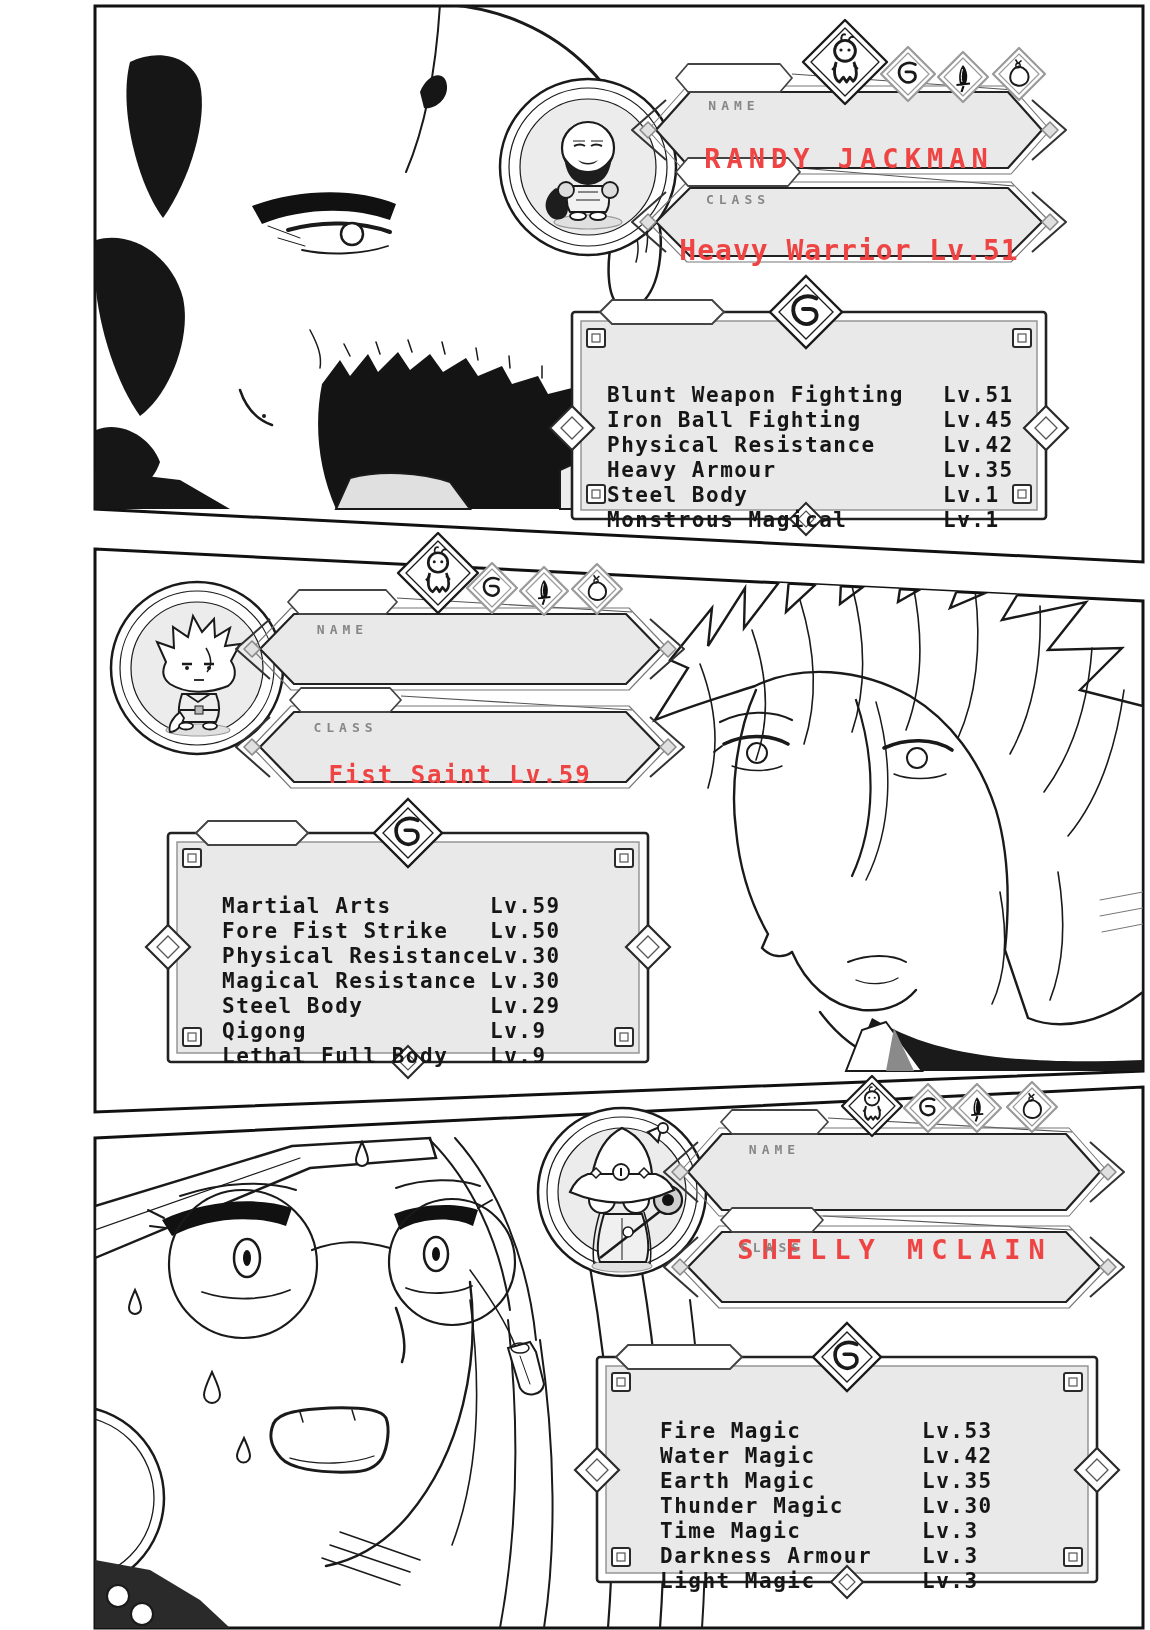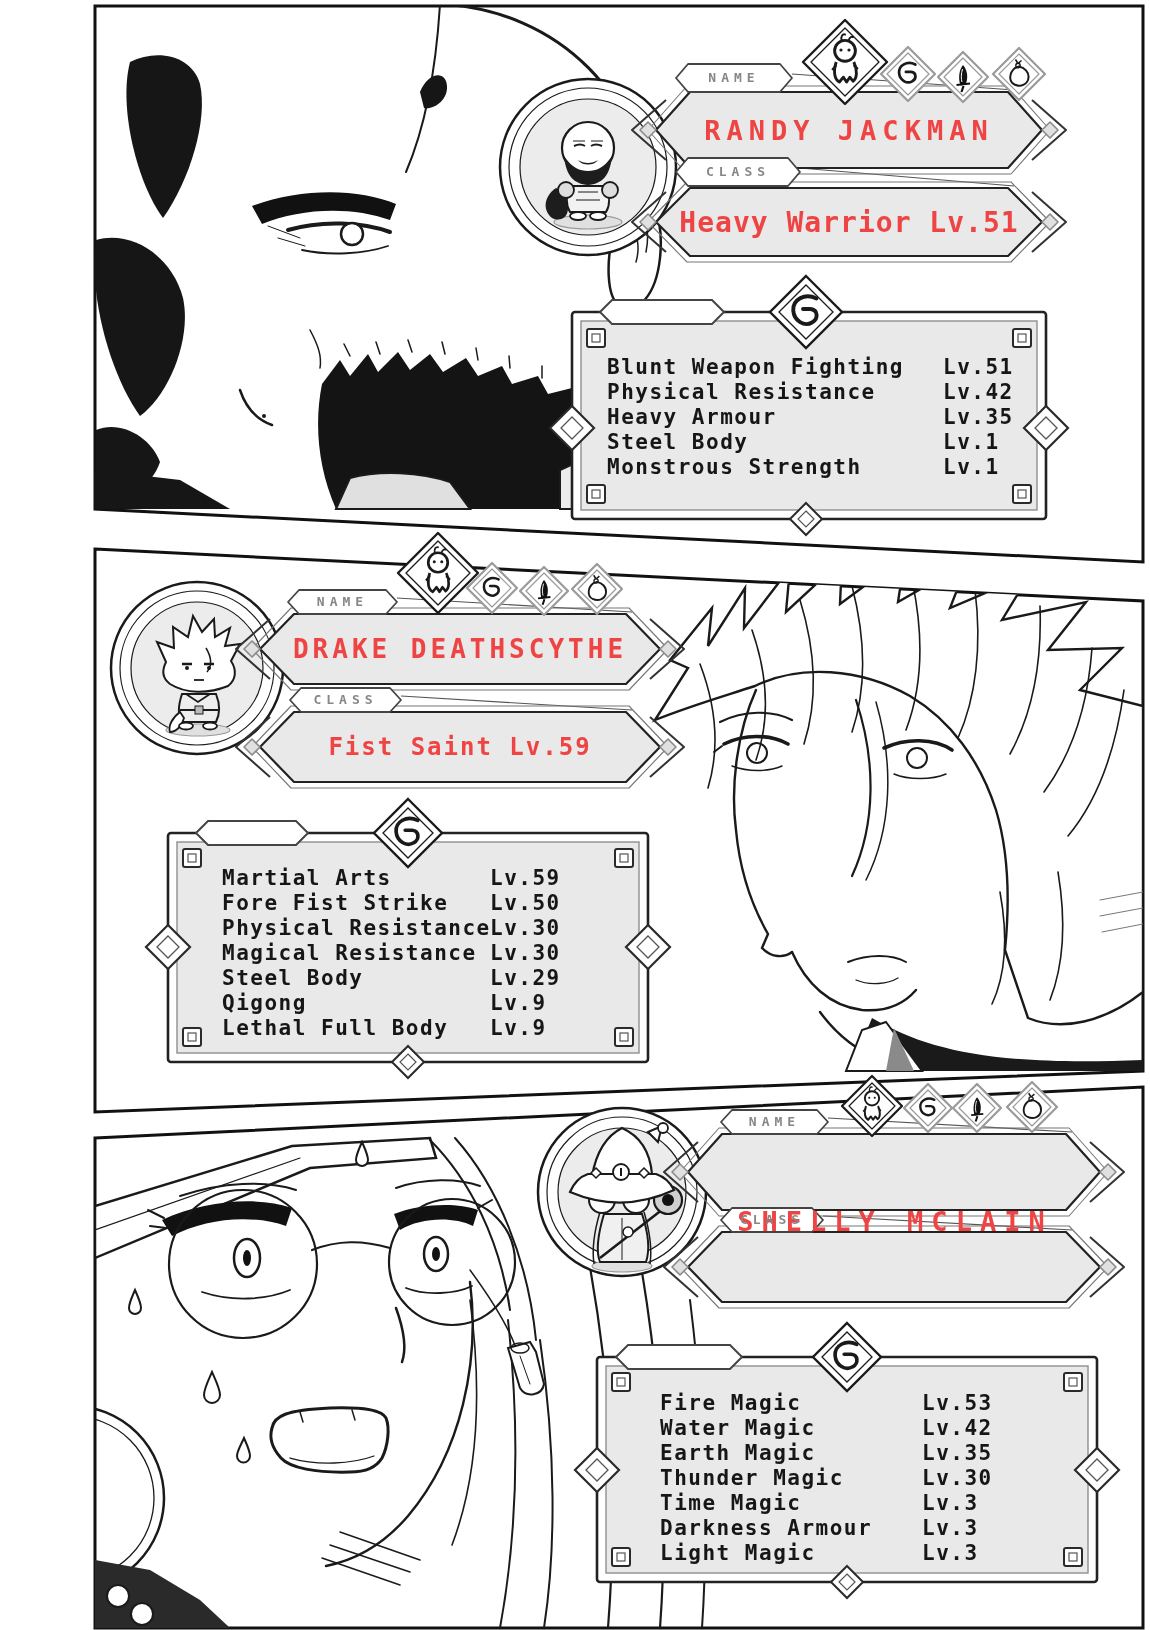--- a/index.html
+++ b/index.html
@@ -1,19 +1,19 @@
 <!DOCTYPE html>
 <html><head>
 <meta charset="utf-8">
 <style>
   html,body{margin:0;padding:0;background:#dcdcdc;}
   #stage{position:relative;width:1150px;height:1630px;background:#ffffff;overflow:hidden;
          font-family:"DejaVu Sans Mono","Liberation Mono",monospace;}
   #stage svg{position:absolute;left:0;top:0;}
-  .ov{position:absolute;white-space:nowrap;}
+  .ov{position:absolute;white-space:nowrap;margin-top:28px;}
   .tab-label{color:#878787;font-size:13px;font-weight:bold;letter-spacing:5px;text-align:center;}
   .cname{color:#ef4444;font-weight:bold;display:flex;align-items:center;justify-content:center;}
   .cname.left{justify-content:flex-start;}
   .skills{color:#161616;font-weight:bold;font-size:21px;}
   .skill-row{display:flex;height:25px;line-height:25px;white-space:nowrap;letter-spacing:1.5px;}
   .sn{flex:0 0 auto;}
   .p1 .sn{width:336px}
   .p2 .sn{width:268px}
   .p3 .sn{width:262px}
 </style>
@@ -417,39 +417,42 @@
   <div class="ov tab-label" style="left:676px;top:64px;width:116px;height:28px;line-height:28px;">NAME</div>
   <div class="ov cname" style="left:660px;top:98px;width:378px;height:64px;font-size:27px;letter-spacing:6px;">RANDY JACKMAN</div>
   <div class="ov tab-label" style="left:676px;top:158px;width:124px;height:28px;line-height:28px;">CLASS</div>
   <div class="ov cname" style="left:660px;top:192px;width:378px;height:60px;font-size:28px;letter-spacing:1px;">Heavy Warrior Lv.51</div>
   <div class="ov skills p1" style="left:607px;top:355px;width:430px;">
     <div class="skill-row">
         <span class="sn">Blunt Weapon Fighting</span>
         <span class="sl">Lv.51</span>
       </div>
     <div class="skill-row">
+        <span class="sn">Iron Ball Fighting</span>
+        <span class="sl">Lv.45</span>
+      </div>
+    <div class="skill-row">
         <span class="sn">Physical Resistance</span>
         <span class="sl">Lv.42</span>
       </div>
     <div class="skill-row">
         <span class="sn">Heavy Armour</span>
         <span class="sl">Lv.35</span>
       </div>
     <div class="skill-row">
         <span class="sn">Steel Body</span>
         <span class="sl">Lv.1</span>
       </div>
     <div class="skill-row">
-        <span class="sn">Monstrous Strength</span>
+        <span class="sn">Monstrous Magical</span>
         <span class="sl">Lv.1</span>
       </div>
   </div>
 
   <div class="ov tab-label" style="left:288px;top:590px;width:109px;height:24px;line-height:24px;">NAME</div>
-  <div class="ov cname" style="left:264px;top:618px;width:392px;height:62px;font-size:26px;letter-spacing:4px;">DRAKE DEATHSCYTHE</div>
   <div class="ov tab-label" style="left:290px;top:688px;width:111px;height:24px;line-height:24px;">CLASS</div>
   <div class="ov cname" style="left:264px;top:716px;width:392px;height:62px;font-size:24px;letter-spacing:2px;">Fist Saint Lv.59</div>
   <div class="ov skills p2" style="left:222px;top:866px;width:410px;">
     <div class="skill-row">
         <span class="sn">Martial Arts</span>
         <span class="sl">Lv.59</span>
       </div>
     <div class="skill-row">
         <span class="sn">Fore Fist Strike</span>
         <span class="sl">Lv.50</span>

